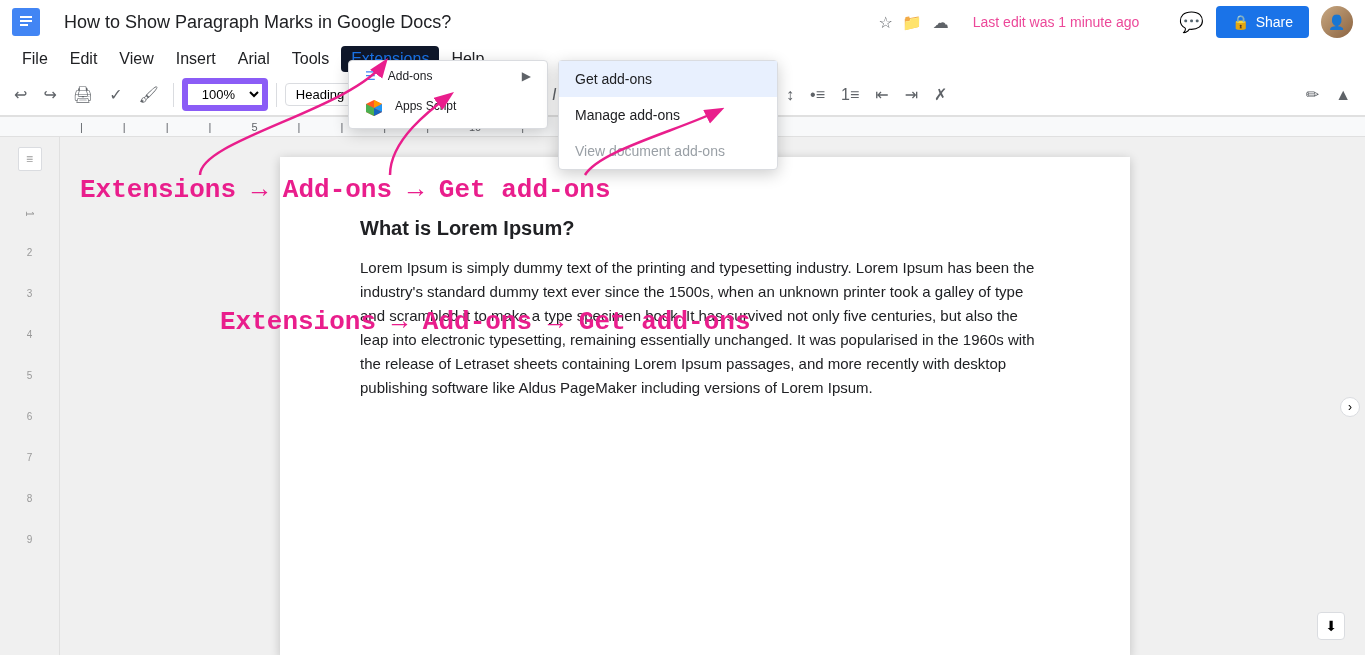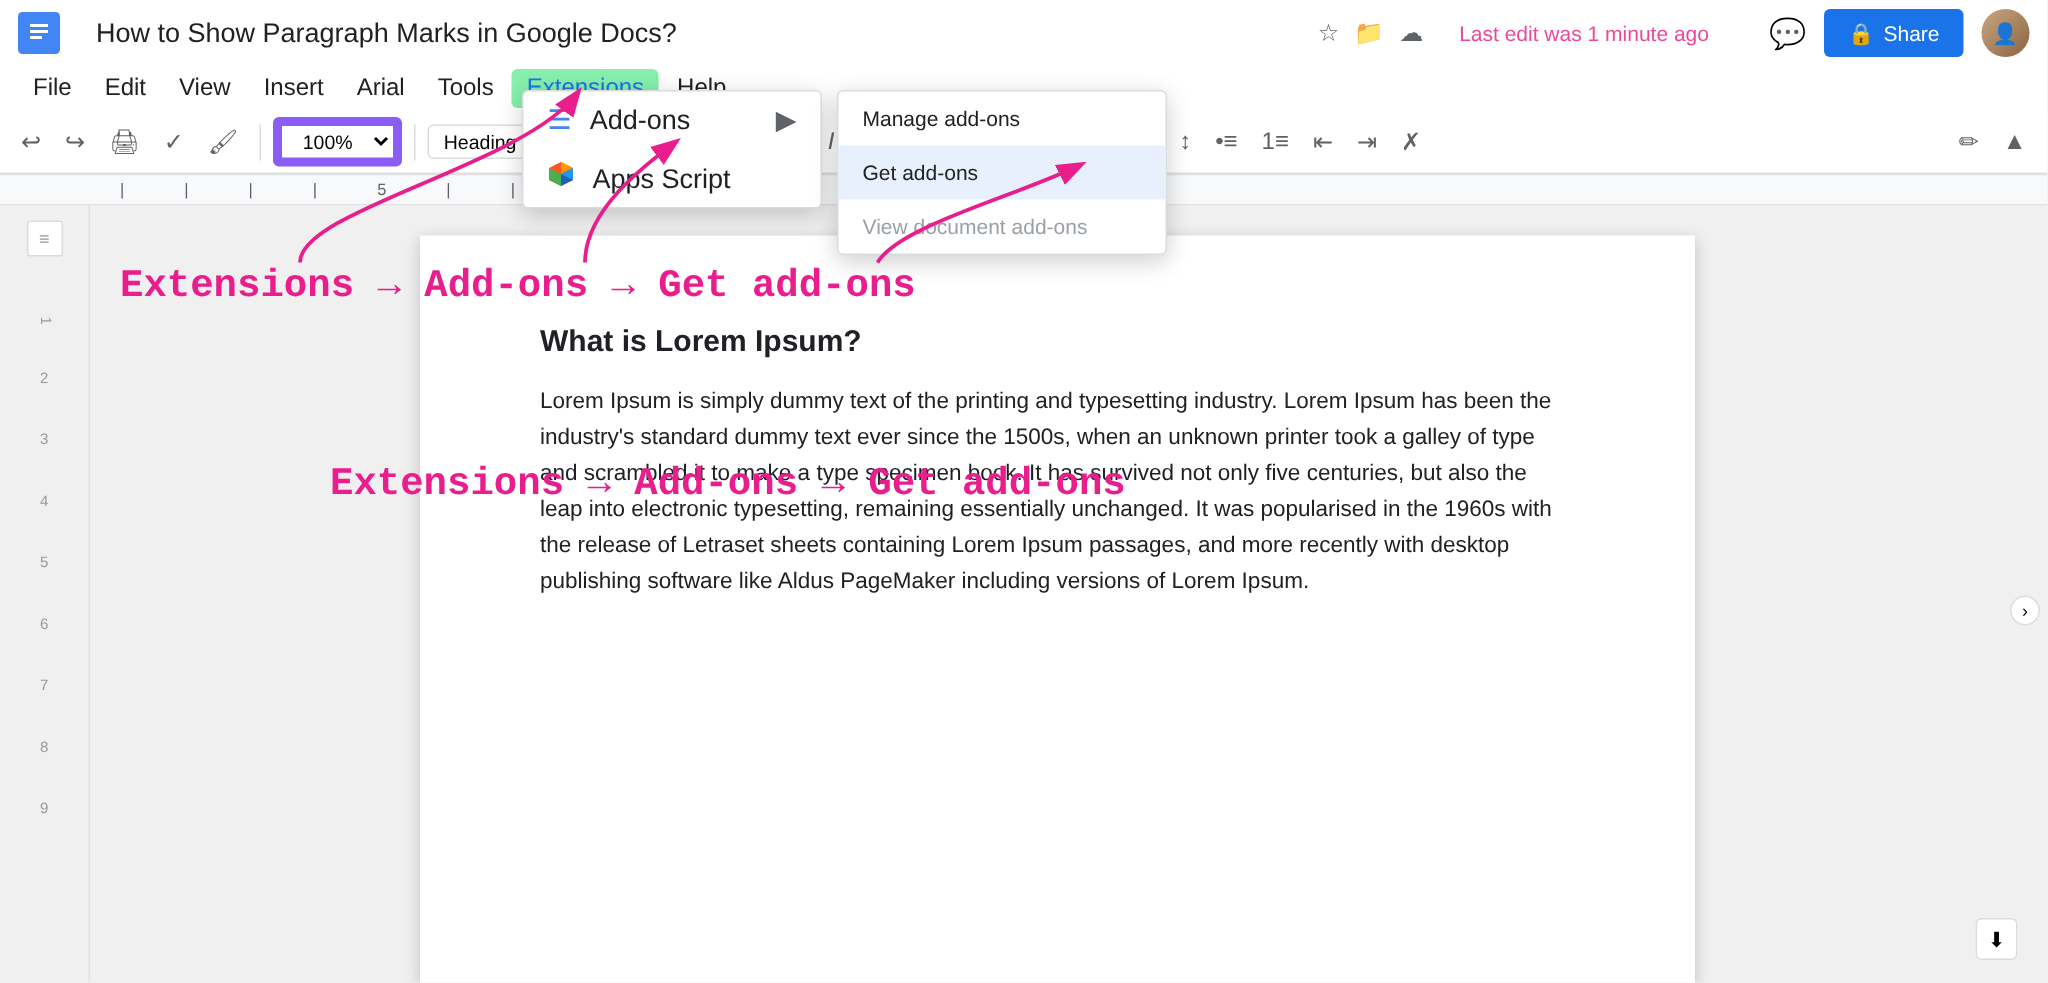--- a/index.html
+++ b/index.html
@@ -53,21 +53,21 @@
       display: flex; align-items: center; justify-content: center; color: white; font-size: 14px;
     }
 
     
     .menu-bar {
       display: flex; align-items: center; padding: 2px 12px; gap: 2px;
     }
     .menu-item {
       padding: 4px 10px; font-size: 16px; color: #202124; cursor: pointer; border-radius: 4px;
     }
-    .menu-item.active { background: #86efac; color: #1a73e8; }
+    .menu-item.active { background: #0f172a; color: #1a73e8; }
 
     
     .toolbar {
       background: #fff;
       border-bottom: 1px solid #e0e0e0;
       display: flex; align-items: center; padding: 4px 8px; gap: 4px;
       flex-wrap: nowrap; overflow: hidden;
     }
     .toolbar-btn {
       padding: 4px 6px; border: none; background: transparent; cursor: pointer;
@@ -140,22 +140,22 @@
       position: absolute;
       top: 60px; left: 348px;
       background: white;
       border: 1px solid #dadce0;
       border-radius: 4px;
       box-shadow: 0 4px 16px rgba(0,0,0,0.2);
       min-width: 200px;
       z-index: 100;
     }
     .ext-menu-item {
-      display: flex; align-items: flex-end; gap: 12px;
-      padding: 8px 16px; font-size: 18px; color: #202124; cursor: pointer;
+      display: flex; align-items: flex-start; gap: 12px;
+      padding: 8px 16px; font-size: 12px; color: #202124; cursor: pointer;
       position: relative;
     }
     .ext-menu-item .arrow { margin-left: auto; color: #5f6368; }
 
     .addons-menu {
       position: absolute;
       top: 60px; left: 558px;
       background: white;
       border: 1px solid #dadce0;
       border-radius: 4px;
@@ -354,22 +354,22 @@
         <polygon points="1,5 9,9 9,17 1,13" fill="#4caf50"></polygon>
         <polygon points="17,5 17,13 9,9" fill="#2196f3"></polygon>
         <polygon points="9,9 9,17 17,13" fill="#1565c0"></polygon>
       </svg>
     </span>
     <span>Apps Script</span>
   </div>
 </div>
 
 <div class="addons-menu">
+  <div class="addons-menu-item active">Get add-ons</div>
   <div class="addons-menu-item">Manage add-ons</div>
-  <div class="addons-menu-item active">Get add-ons</div>
   <div class="addons-menu-item dimmed">View document add-ons</div>
 </div>
 
 <div style="position:fixed; top:0; left:0; width:100%; height:100%; pointer-events:none; z-index:200;">
 
   <div style="position:absolute; top:175px; left:80px; font-family:'Courier New',monospace; color:#e91e8c; font-size:26px; font-weight:bold;">
     Extensions → Add-ons → Get add-ons
   </div>
 
   <svg style="position:absolute; top:0; left:0; width:1365px; height:655px;">

